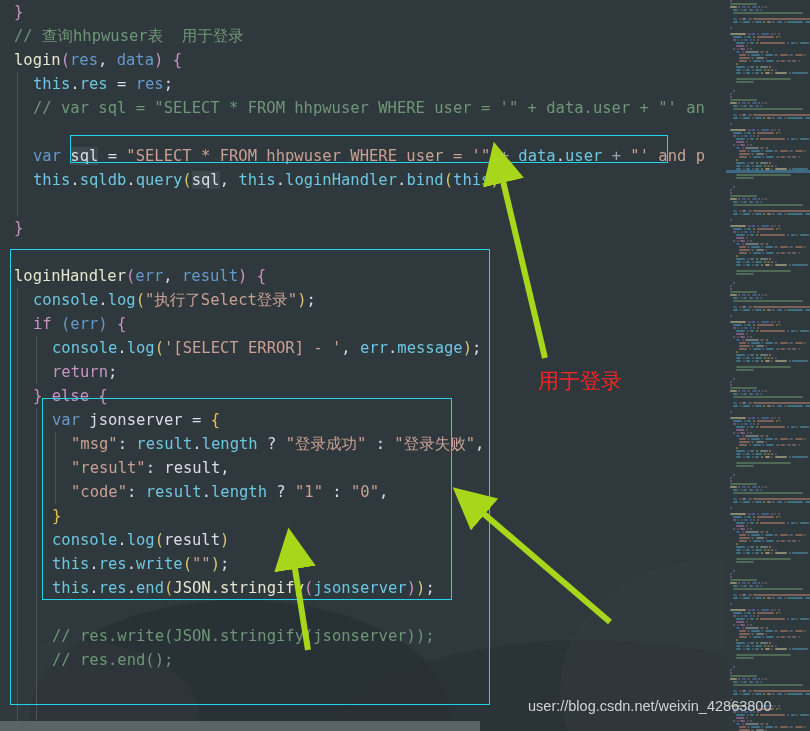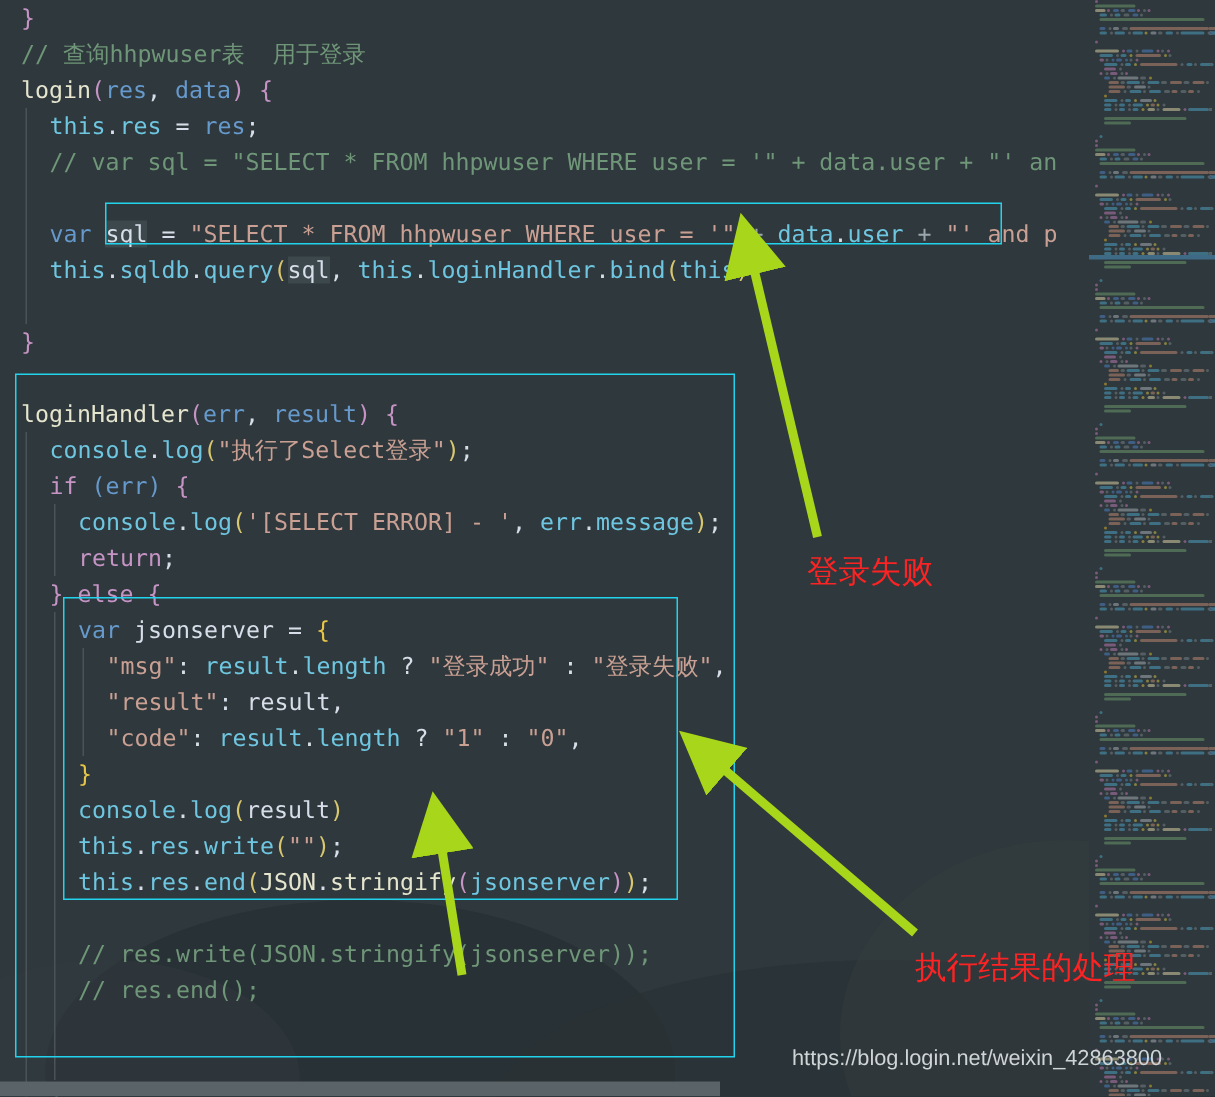--- a/index.html
+++ b/index.html
@@ -1341,22 +1341,21 @@
       </marker>
     </defs>
 
     <path d="M545,358 L499,164" stroke="#a8d61a" stroke-width="6" fill="none" marker-end="url(#ah)"></path>
 
     <path d="M610,622 L470,502" stroke="#a8d61a" stroke-width="6" fill="none" marker-end="url(#ah)"></path>
 
     <path d="M308,650 L292,550" stroke="#a8d61a" stroke-width="6" fill="none" marker-end="url(#ah)"></path>
   </svg>
 
-  <div class="redlabel" id="lbl-sql">登录失败</div>
-  <div class="redlabel" id="lbl-result">执行结果的处理</div>
-
-  <div id="watermark">https://blog.login.net/weixin_42863800</div>
+  <div class="redlabel" id="lbl-sql">用于登录</div>
+
+  <div id="watermark">user://blog.csdn.net/weixin_42863800</div>
 
   <div id="hscroll-track">
     <div id="hscroll-thumb"></div>
   </div>
 
 </div>
 
 </body></html>

